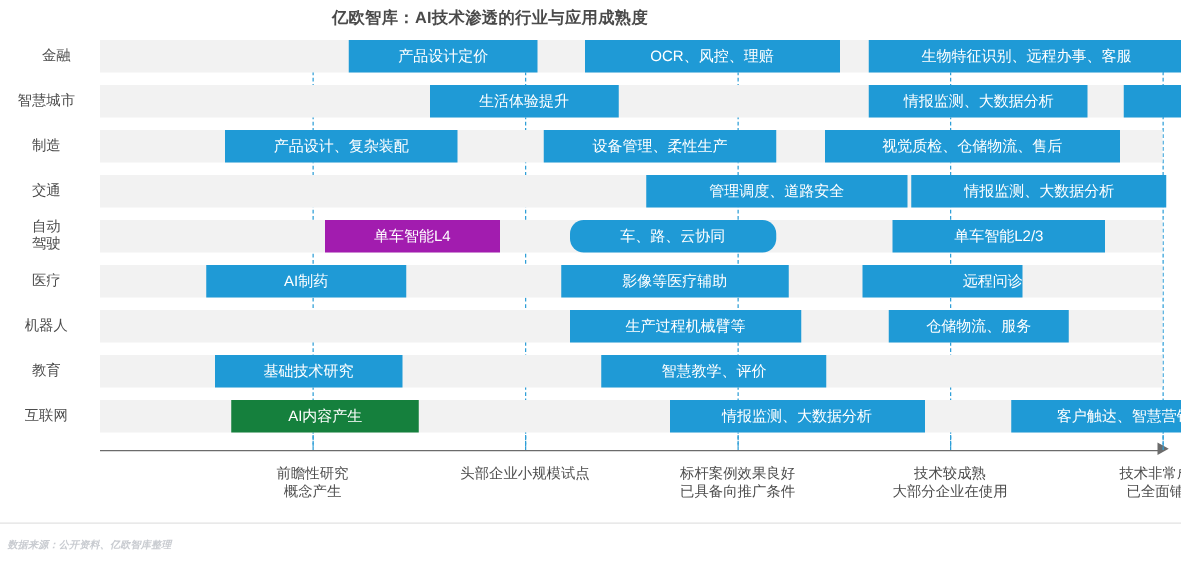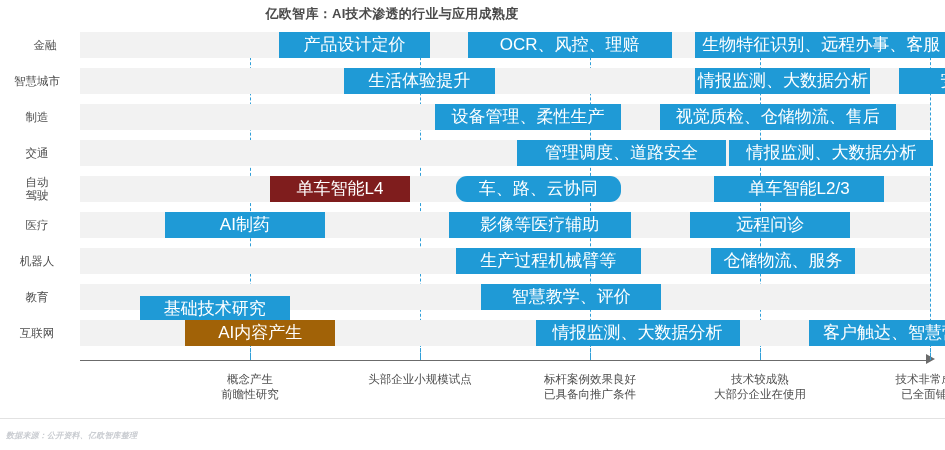--- a/index.html
+++ b/index.html
@@ -47,21 +47,21 @@
     color: #4d4d4d;
     line-height: 13px;
   }
 
   .bar {
     position: absolute;
     top: 0;
     height: 26px;
     background: #1f9ad6;
     color: #ffffff;
-    font-size: 17px;
+    font-size: 12px;
     line-height: 26px;
     text-align: center;
     white-space: nowrap;
     overflow: hidden;
   }
 
   .gridline {
     position: absolute;
     top: 0;
     width: 0;
@@ -136,72 +136,73 @@
         <div class="bar" style="left: 615.4px; width: 251.6px; background: rgb(31, 154, 214);">生物特征识别、远程办事、客服</div>
       </div>
       <div class="row" style="top: 36px;">
         <div class="band"></div>
         <div class="bar" style="left: 263.5px; width: 151.3px; background: rgb(31, 154, 214);">生活体验提升</div>
         <div class="bar" style="left: 615.4px; width: 175.1px; background: rgb(31, 154, 214);">情报监测、大数据分析</div>
         <div class="bar" style="left: 819.4px; width: 115.6px; background: rgb(31, 154, 214);">安防</div>
       </div>
       <div class="row" style="top: 72px;">
         <div class="band"></div>
+        <div class="bar" style="left: 100.3px; width: 185.3px; background: rgb(31, 154, 214);">产品设计、复杂装配</div>
         <div class="bar" style="left: 355.3px; width: 185.3px; background: rgb(31, 154, 214);">设备管理、柔性生产</div>
         <div class="bar" style="left: 579.7px; width: 236.3px; background: rgb(31, 154, 214);">视觉质检、仓储物流、售后</div>
       </div>
       <div class="row" style="top: 108px;">
         <div class="band"></div>
         <div class="bar" style="left: 436.9px; width: 209px; background: rgb(31, 154, 214);">管理调度、道路安全</div>
         <div class="bar" style="left: 649.4px; width: 204px; background: rgb(31, 154, 214);">情报监测、大数据分析</div>
       </div>
       <div class="row" style="top: 144px;">
         <div class="band"></div>
-        <div class="bar" style="left: 180.2px; width: 139.4px; background: #7f1d1d; margin-left: 10px;">单车智能L4</div>
+        <div class="bar" style="left: 180.2px; width: 139.4px; background: #a21caf;">单车智能L4</div>
         <div class="bar" style="left: 375.7px; width: 164.9px; background: rgb(31, 154, 214); border-radius: 11px;">车、路、云协同</div>
         <div class="bar" style="left: 634.1px; width: 170px; background: rgb(31, 154, 214);">单车智能L2/3</div>
       </div>
       <div class="row" style="top: 180px;">
         <div class="band"></div>
         <div class="bar" style="left: 368.9px; width: 181.9px; background: rgb(31, 154, 214);">影像等医疗辅助</div>
         <div class="bar" style="left: 85px; width: 159.8px; background: rgb(31, 154, 214);">AI制药</div>
-        <div class="bar" style="left: 610.3px; width: 160px; background: rgb(31, 154, 214);">远程问诊</div>
+        <div class="bar" style="left: 610.3px; width: 128px; background: rgb(31, 154, 214); text-align: right;">远程问诊</div>
       </div>
       <div class="row" style="top: 216px;">
         <div class="band"></div>
         <div class="bar" style="left: 375.7px; width: 185.3px; background: rgb(31, 154, 214);">生产过程机械臂等</div>
         <div class="bar" style="left: 630.7px; width: 144.5px; background: rgb(31, 154, 214);">仓储物流、服务</div>
       </div>
       <div class="row" style="top: 252px;">
         <div class="band"></div>
-        <div class="bar" style="left: 60px; width: 149.6px; background: rgb(31, 154, 214); margin-top: 12px;">基础技术研究</div>
+        <div class="bar" style="left: 92px; width: 149.6px; background: rgb(31, 154, 214);">基础技术研究</div>
         <div class="bar" style="left: 401.2px; width: 180.2px; background: rgb(31, 154, 214);">智慧教学、评价</div>
       </div>
       <div class="row" style="top: 288px;">
         <div class="band"></div>
-        <div class="bar" style="left: 105.4px; width: 149.6px; background: #a16207;">AI内容产生</div>
+        <div class="bar" style="left: 105.4px; width: 149.6px; background: #15803d;">AI内容产生</div>
         <div class="bar" style="left: 455.6px; width: 204px; background: rgb(31, 154, 214);">情报监测、大数据分析</div>
         <div class="bar" style="left: 729.3px; width: 180.2px; background: rgb(31, 154, 214);">客户触达、智慧营销</div>
       </div>
     </div>
 
   <div class="axis-line"></div>
   <div class="axis-arrow"></div>
 
   <div id="axis-ticks">
       <div class="axis-tick" style="left: 250px;"></div>
       <div class="axis-tick" style="left: 420px;"></div>
       <div class="axis-tick" style="left: 590px;"></div>
       <div class="axis-tick" style="left: 760px;"></div>
       <div class="axis-tick" style="left: 930px;"></div>
     </div>
   <div id="stage-labels">
       <div class="stage-label" style="left: 160px; width: 180px;">
+        <div>前瞻性研究</div>
         <div>概念产生</div>
-        <div>前瞻性研究</div>
       </div>
       <div class="stage-label" style="left: 330px; width: 180px;">
         <div>头部企业小规模试点</div>
       </div>
       <div class="stage-label" style="left: 500px; width: 180px;">
         <div>标杆案例效果良好</div>
         <div>已具备向推广条件</div>
       </div>
       <div class="stage-label" style="left: 670px; width: 180px;">
         <div>技术较成熟</div>

